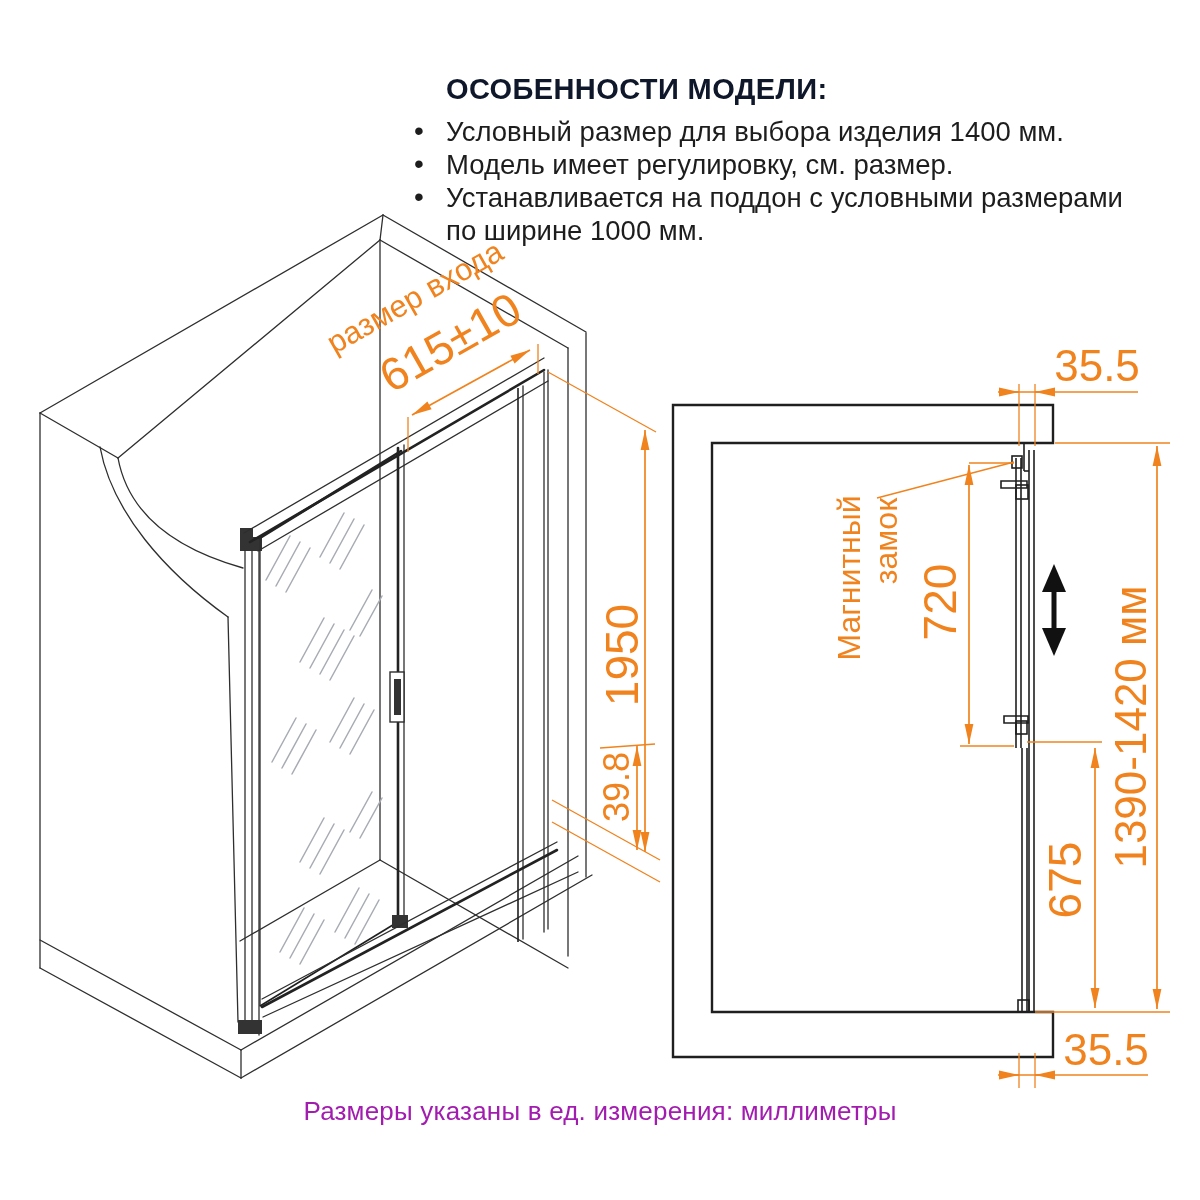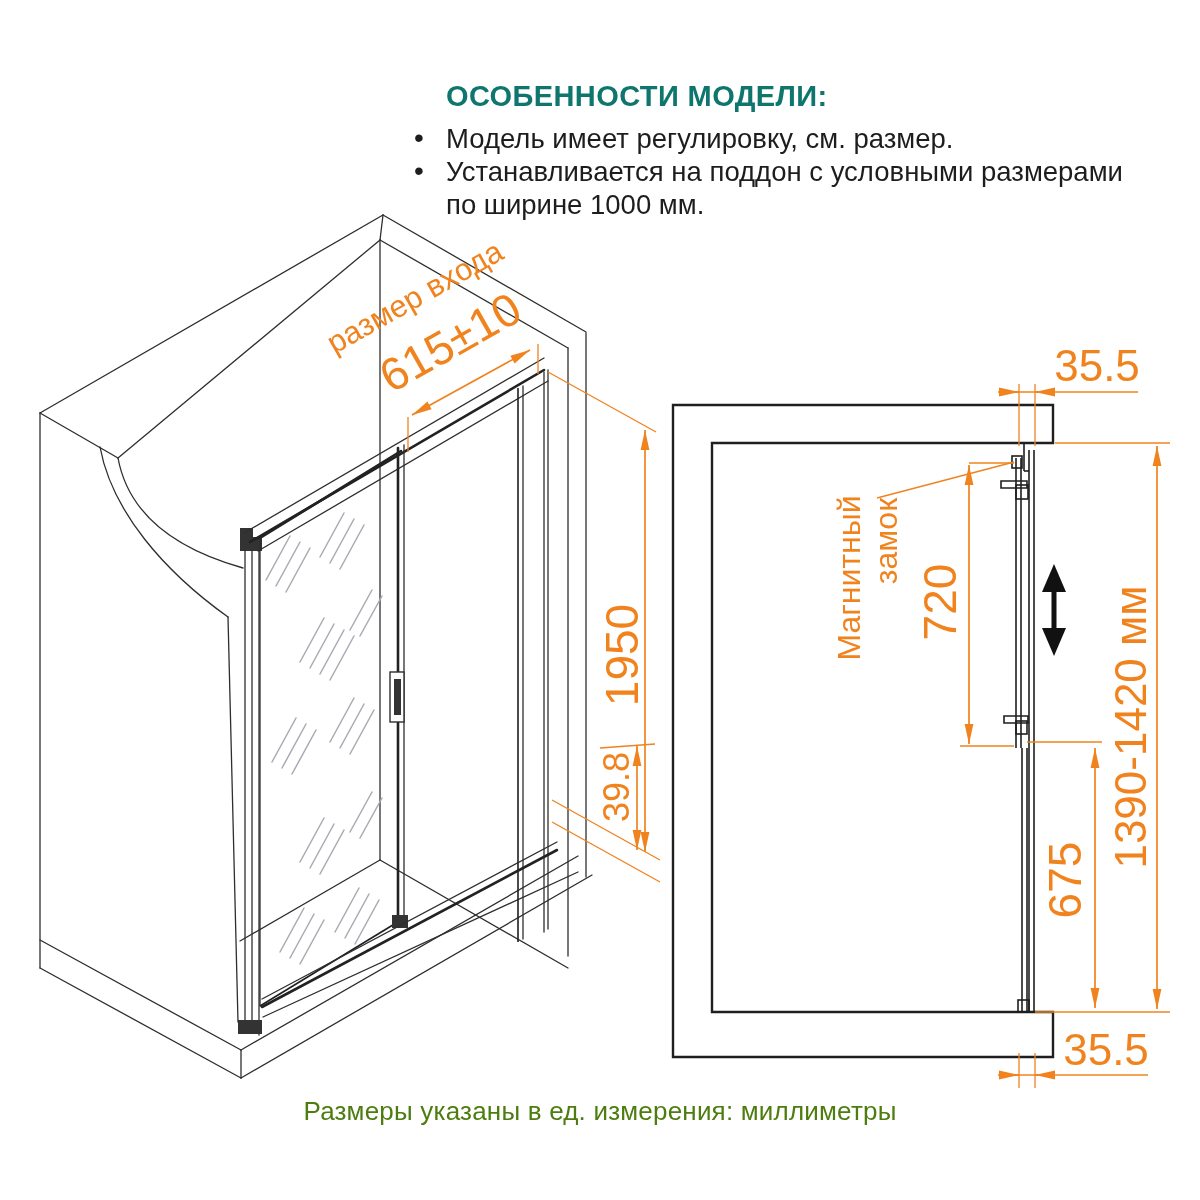--- a/index.html
+++ b/index.html
@@ -2,30 +2,30 @@
 <html><head>
 <meta charset="utf-8">
 <style>
   html,body{margin:0;padding:0;background:#ffffff;}
   .canvas{position:relative;width:1200px;height:1200px;background:#ffffff;overflow:hidden;
           font-family:"Liberation Sans",sans-serif;}
   .drawing-svg{position:absolute;left:0;top:0;width:1200px;height:1200px;}
 
   
   .features{position:absolute;left:408px;top:64px;width:770px;color:#1d1d1d;}
-  .features-title{color:#0f766e;font-weight:bold;font-size:29px;letter-spacing:.4px;
-                  padding-left:38px;margin:16px 0 9px 0;}
+  .features-title{color:#0f172a;font-weight:bold;font-size:29px;letter-spacing:.4px;
+                  padding-left:38px;margin:9px 0 9px 0;}
   .features-list{list-style:none;margin:0;padding:0;}
   .features-list li{position:relative;font-size:27.5px;line-height:33px;padding-left:38px;
                     margin:0;white-space:pre-line;}
   .features-list li::before{content:"•";position:absolute;left:6px;top:-1px;font-size:28px;color:#1d1d1d;}
 
   
   .footer-note{position:absolute;left:0;top:1096px;width:1200px;text-align:center;
-               font-size:26px;color:#4d7c0f;letter-spacing:.2px;}
+               font-size:26px;color:#a21caf;letter-spacing:.2px;}
 
   
   .ln{stroke:#2e2e2e;stroke-width:1.3;fill:none;stroke-linecap:round;stroke-linejoin:round;}
   .ln-bold{stroke:#222222;stroke-width:2.6;fill:none;stroke-linecap:round;}
   .ln-wall{stroke:#1f1f1f;stroke-width:2.4;fill:none;stroke-linejoin:miter;}
   .ln-med{stroke:#1f1f1f;stroke-width:1.6;fill:none;}
   .hatch{stroke:#a7abb2;stroke-width:1.5;fill:none;stroke-linecap:round;}
   .dim{stroke:#F0831E;stroke-width:1.7;fill:none;stroke-linecap:butt;}
   .dim-thin{stroke:#F0831E;stroke-width:1.3;fill:none;}
   .dim-txt{fill:#F0831E;font-family:"Liberation Sans",sans-serif;}
@@ -33,20 +33,21 @@
   .blk{fill:#111111;stroke:none;}
 </style>
 </head>
 <body>
 
 <div class="canvas">
 
   <div class="features">
     <div class="features-title">ОСОБЕННОСТИ МОДЕЛИ:</div>
     <ul class="features-list">
+      <li>Условный размер для выбора изделия 1400 мм.</li>
       <li>Модель имеет регулировку, см. размер.</li>
       <li>Устанавливается на поддон с условными размерами
 по ширине 1000 мм.</li>
     </ul>
   </div>
 
   <svg class="drawing-svg" viewBox="0 0 1200 1200">
     <defs>
       <marker id="dimArrow" markerUnits="userSpaceOnUse" markerWidth="22" markerHeight="12" refX="21" refY="6" orient="auto-start-reverse">
         <path d="M21,6 L1,1.6 L1,10.4 Z" fill="#F0831E"></path>

